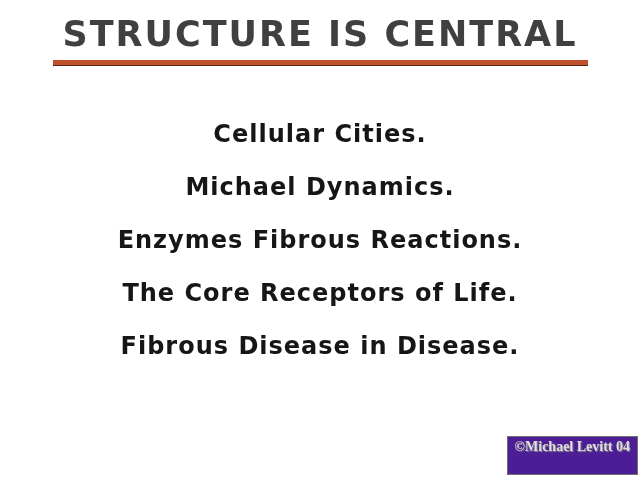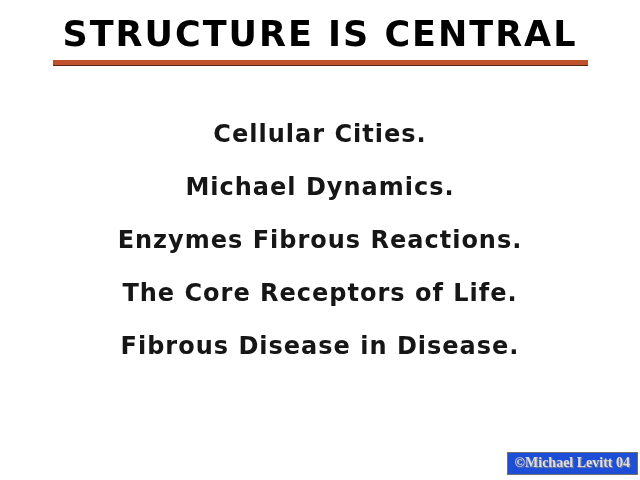--- a/index.html
+++ b/index.html
@@ -20,21 +20,21 @@
     top: 14px;
     left: 0;
     width: 640px;
     text-align: center;
   }
   .title {
     display: inline-block;
     font-size: 35px;
     font-weight: bold;
     letter-spacing: 2px;
-    color: #000000;
+    color: #404040;
     padding: 0 10px 6px 10px;
     border-bottom: 5px solid #c0512e;
     box-shadow: 0 1px 0 #552515;
     white-space: nowrap;
   }
   .body-lines {
     position: absolute;
     top: 107px;
     left: 0;
     width: 640px;
@@ -48,23 +48,23 @@
     font-weight: bold;
     letter-spacing: 1px;
     color: #161616;
     white-space: nowrap;
     text-align: center;
   }
   .watermark {
     position: absolute;
     right: 2px;
     bottom: 5px;
-    background: #1d4ed8;
+    background: #4c1d95;
     border: 1px solid #707070;
-    padding: 2px 7px 3px 7px;
+    padding: 2px 7px 19px 7px;
     font-family: "Liberation Serif", "DejaVu Serif", serif;
     font-size: 14px;
     font-weight: bold;
     color: #dedede;
     text-shadow: 1px 1px 1px #8a8a8a;
     white-space: nowrap;
   }
 </style>
 </head>
 <body>

